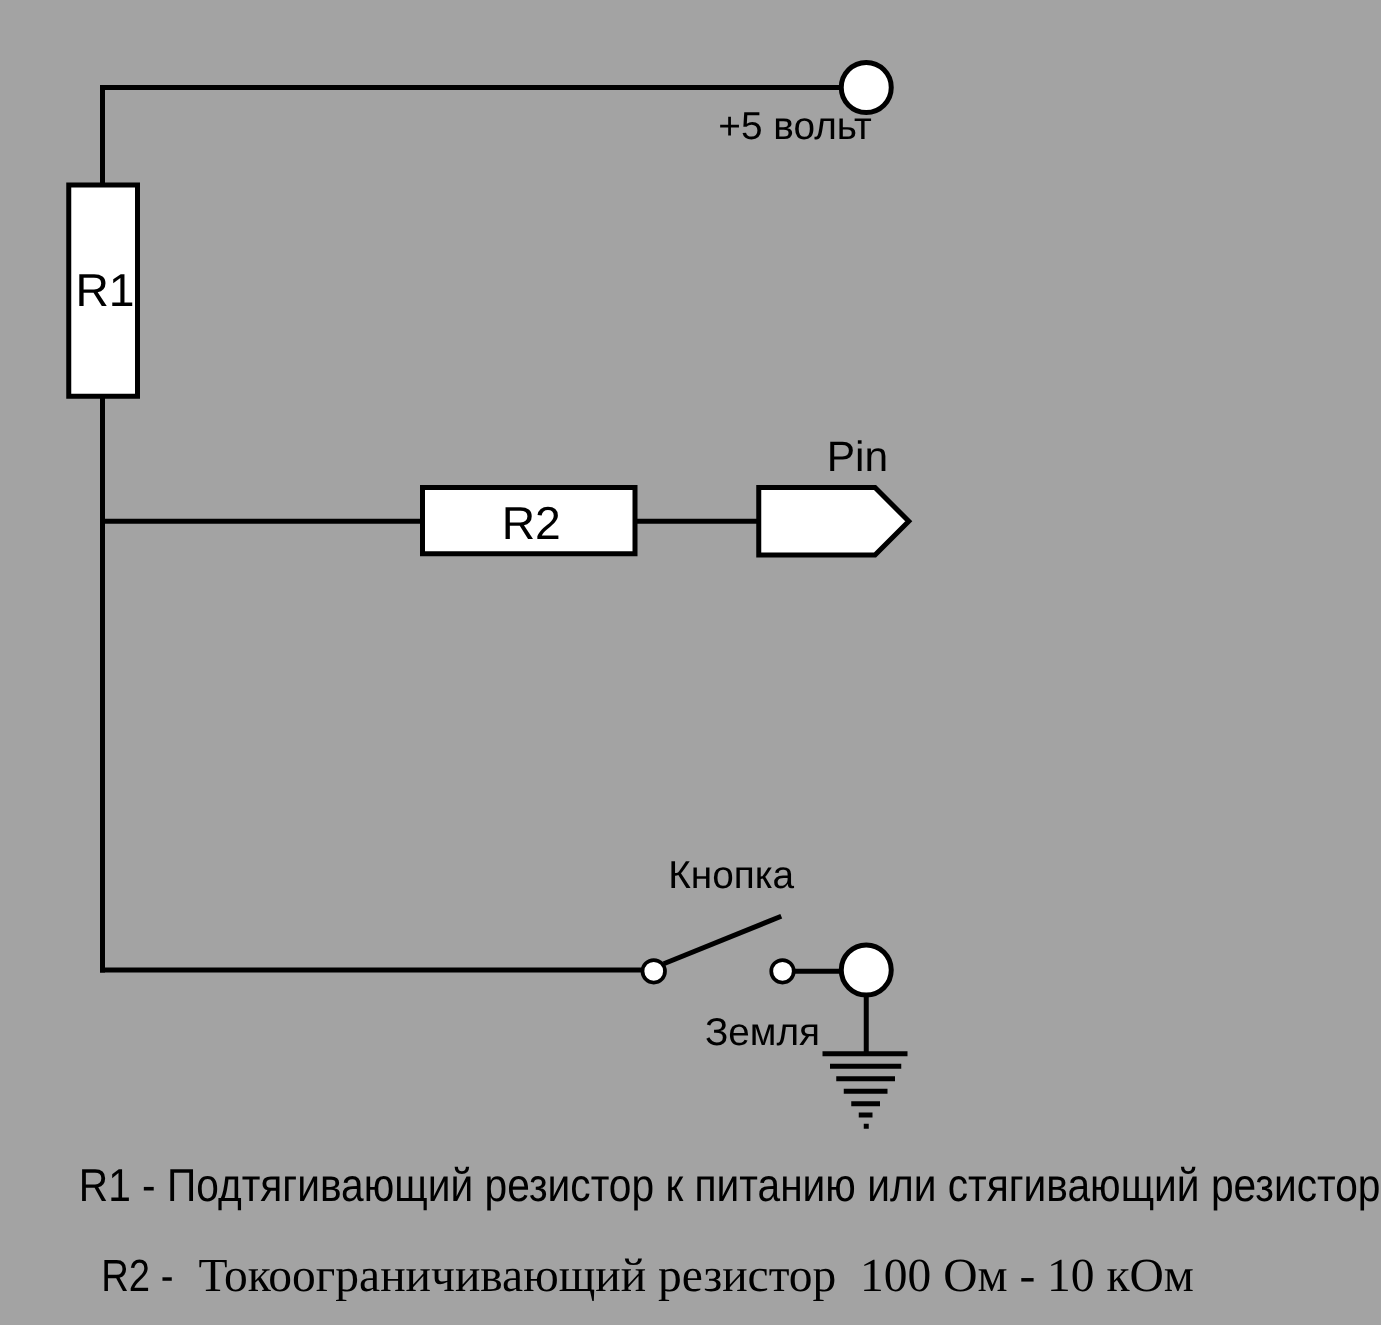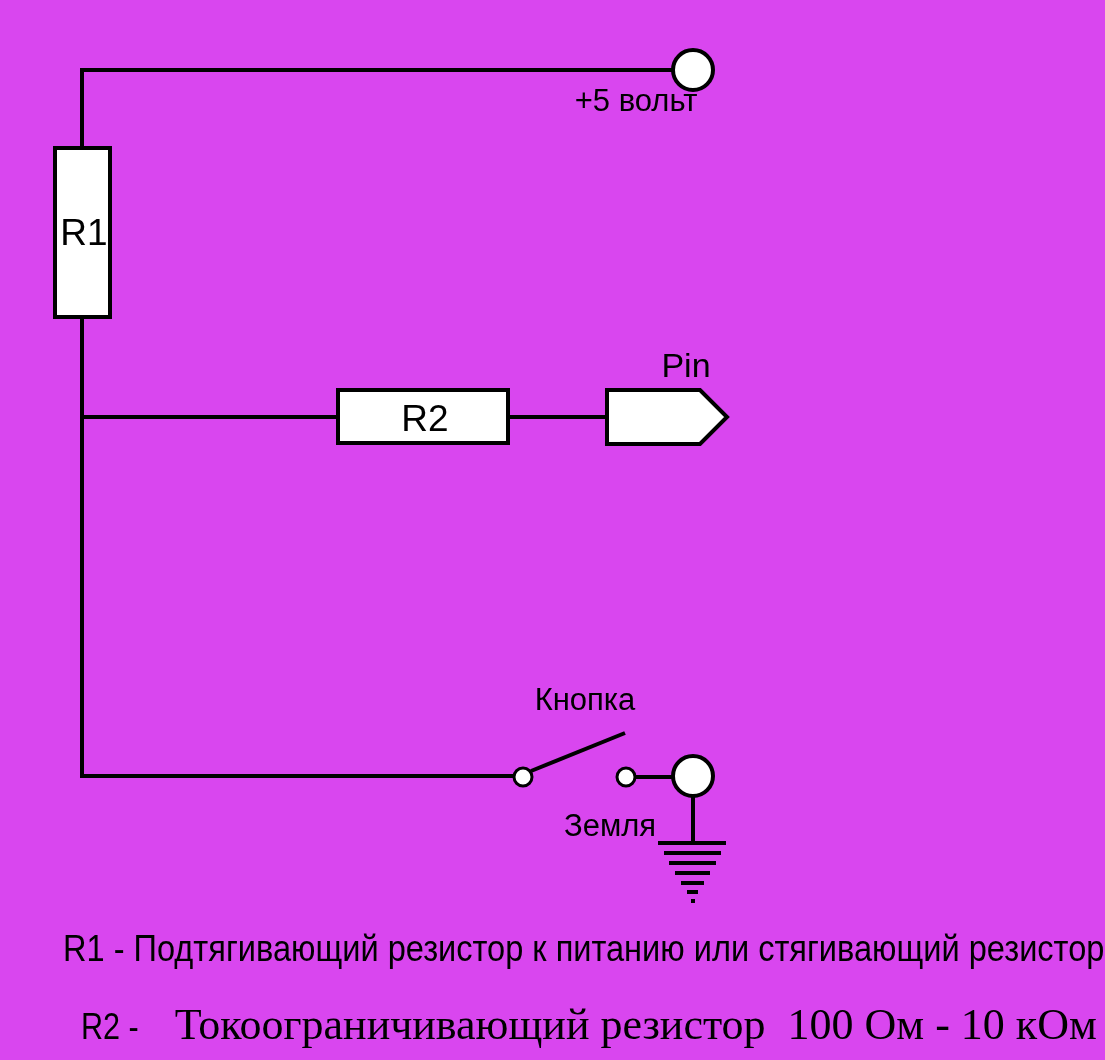--- a/index.html
+++ b/index.html
@@ -2,21 +2,21 @@
 <html><head>
 <meta charset="utf-8">
 <style>
   * { margin: 0; padding: 0; box-sizing: border-box; }
   html, body { background: #ffffff; }
   body { font-family: "Liberation Sans", sans-serif; color: #000000; }
   .page {
     position: relative;
     width: 1105px;
     height: 1060px;
-    background: #d946ef;
+    background: #a3a3a3;
     overflow: hidden;
   }
   .diagram-svg {
     position: absolute;
     top: 0;
     left: 0;
   }
   .caption-line {
     position: absolute;
     white-space: pre;
@@ -36,24 +36,23 @@
   }
   .caption-r2 .prefix {
     display: inline-block;
     font-size: 36px;
     font-family: "Liberation Sans", sans-serif;
     transform: scaleX(0.85);
     transform-origin: 0 80%;
     white-space: pre;
   }
   .caption-r2 .serif-part {
-    font-size: 44px;
+    font-size: 38px;
     font-family: "Liberation Serif", serif;
     white-space: pre;
-    margin-left: 16px;
   }
 </style>
 </head>
 <body>
 
 <div class="page">
 
   <svg class="diagram-svg" width="1105" height="920" viewBox="0 0 1105 920" xmlns="http://www.w3.org/2000/svg">
 
     <g fill="none" stroke="#000000" stroke-width="4">

